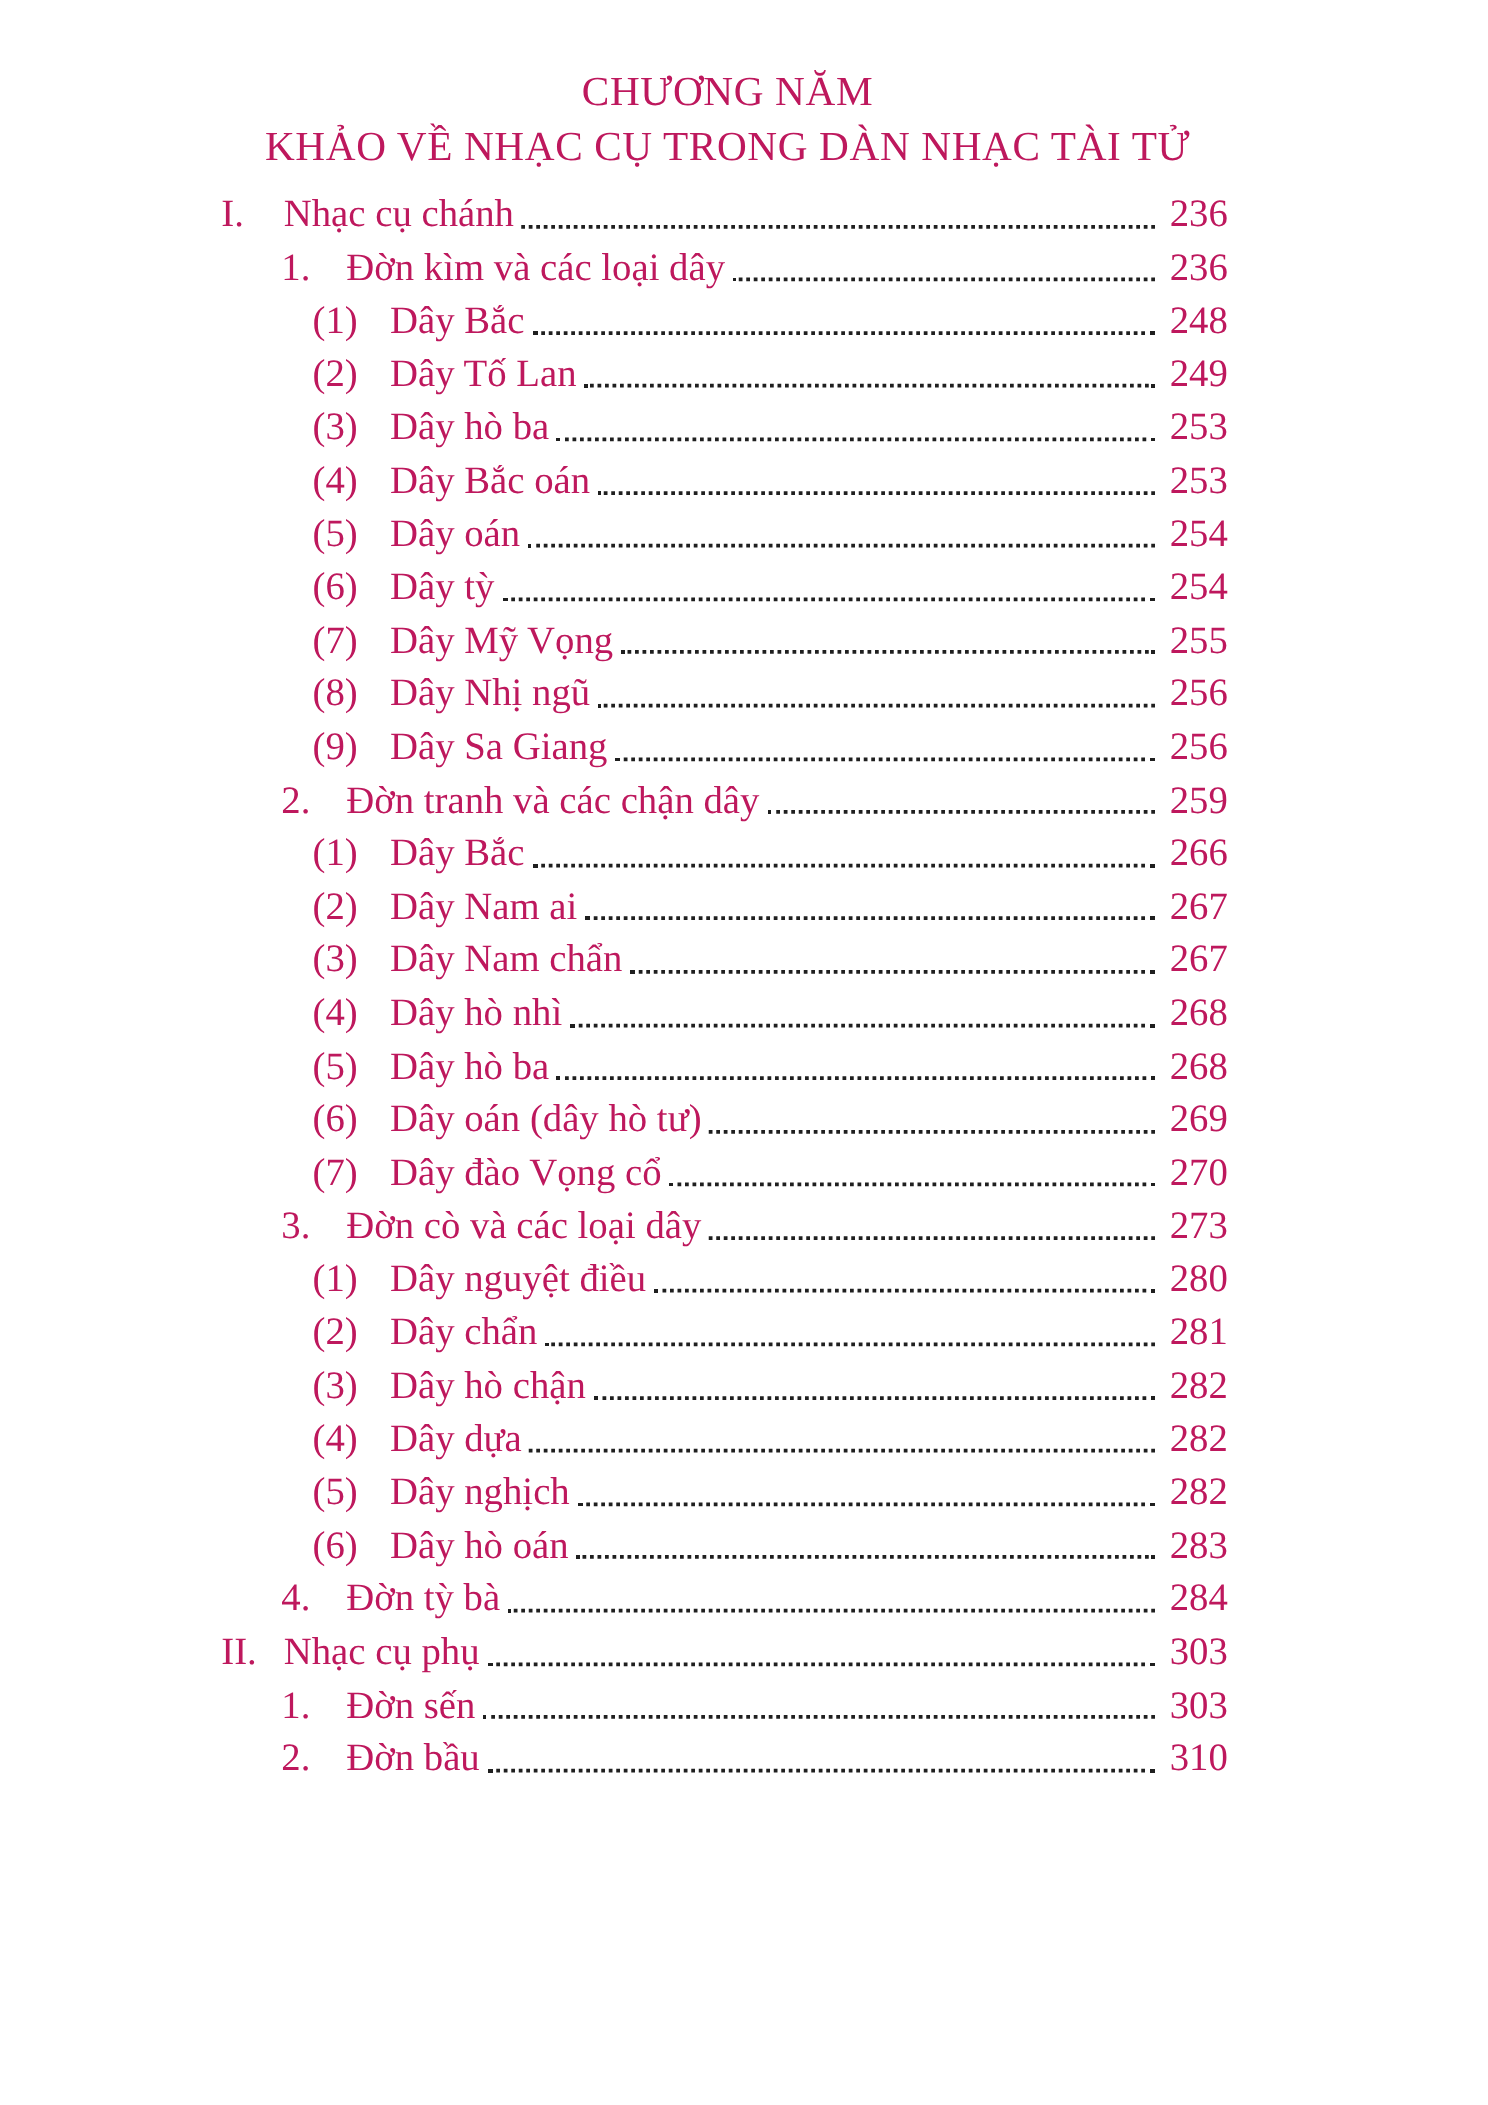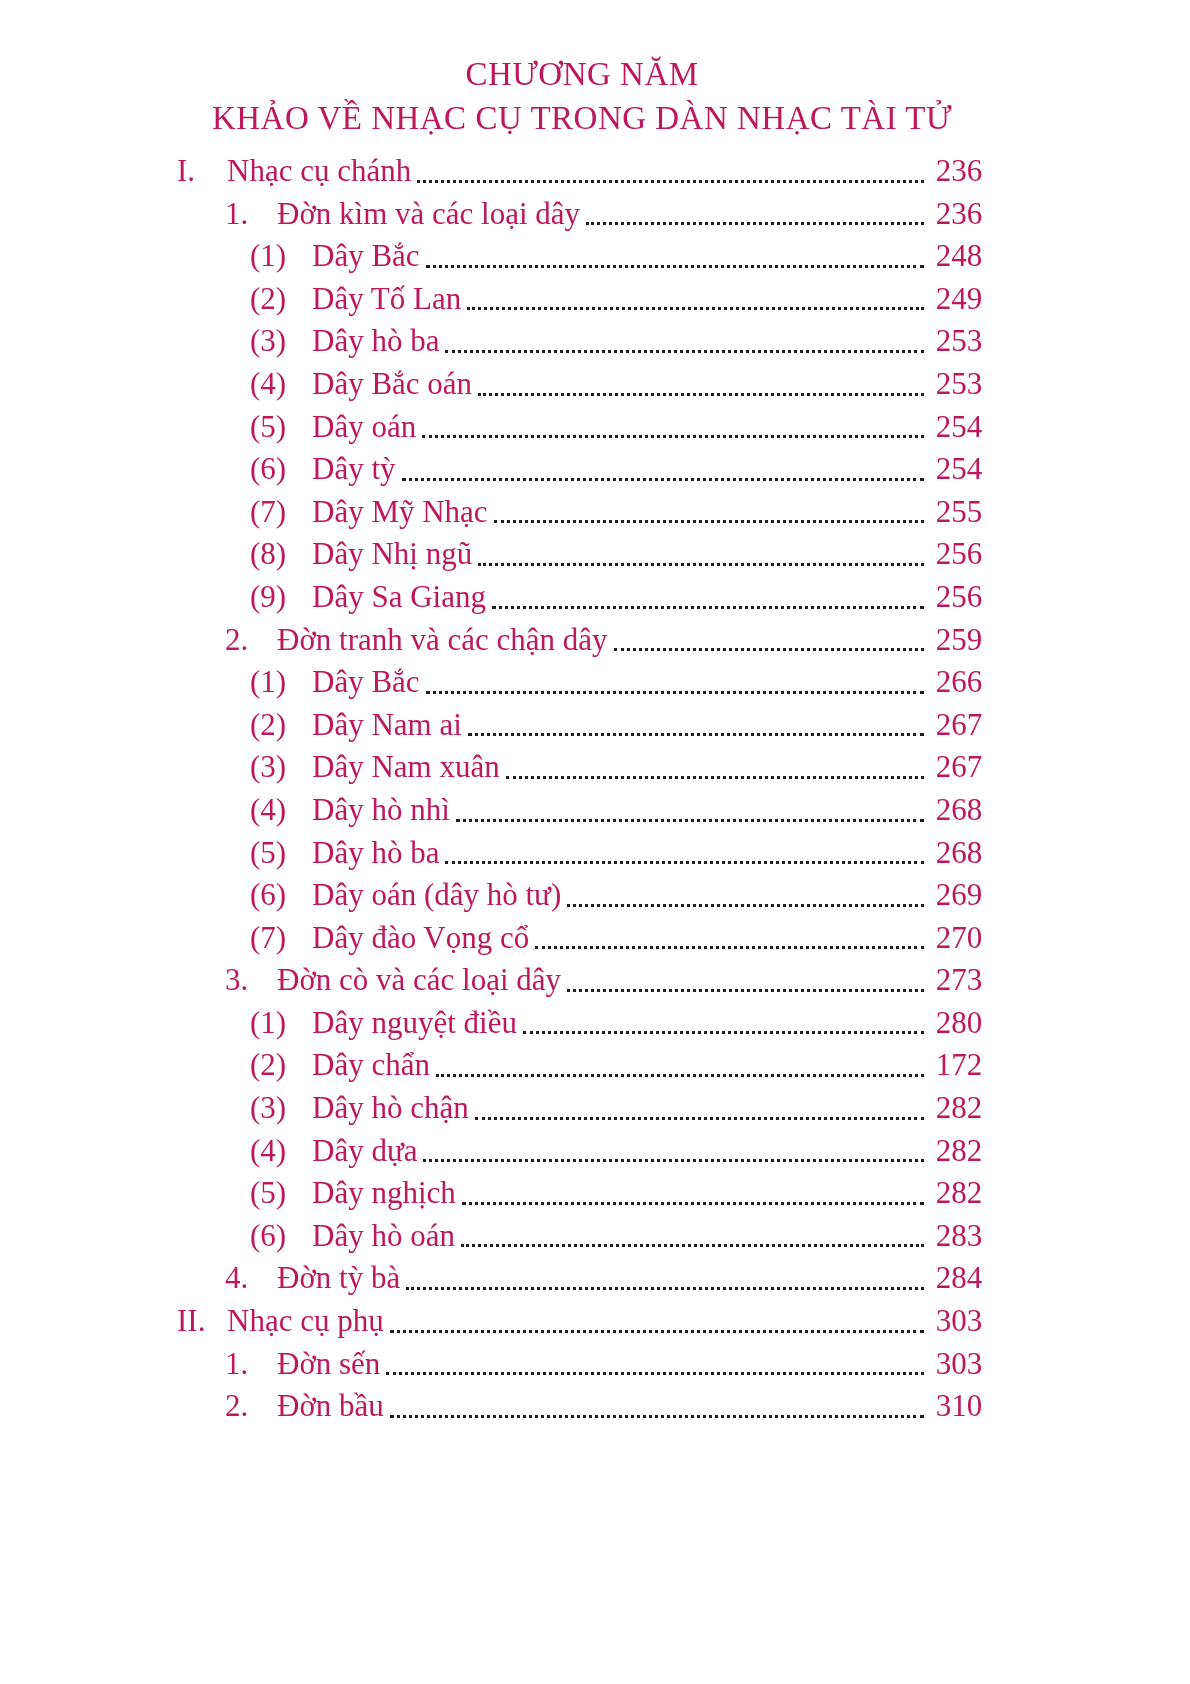--- a/index.html
+++ b/index.html
@@ -114,21 +114,21 @@
     <span class="pagenum">254</span>
   </div>
       <div class="toc-row level-3">
     <span class="num">(6)</span>
     <span class="title">Dây tỳ</span>
     <span class="leader"></span>
     <span class="pagenum">254</span>
   </div>
       <div class="toc-row level-3">
     <span class="num">(7)</span>
-    <span class="title">Dây Mỹ Nhạc</span>
+    <span class="title">Dây Mỹ Vọng</span>
     <span class="leader"></span>
     <span class="pagenum">255</span>
   </div>
       <div class="toc-row level-3">
     <span class="num">(8)</span>
     <span class="title">Dây Nhị ngũ</span>
     <span class="leader"></span>
     <span class="pagenum">256</span>
   </div>
       <div class="toc-row level-3">
@@ -150,21 +150,21 @@
     <span class="pagenum">266</span>
   </div>
       <div class="toc-row level-3">
     <span class="num">(2)</span>
     <span class="title">Dây Nam ai</span>
     <span class="leader"></span>
     <span class="pagenum">267</span>
   </div>
       <div class="toc-row level-3">
     <span class="num">(3)</span>
-    <span class="title">Dây Nam xuân</span>
+    <span class="title">Dây Nam chẩn</span>
     <span class="leader"></span>
     <span class="pagenum">267</span>
   </div>
       <div class="toc-row level-3">
     <span class="num">(4)</span>
     <span class="title">Dây hò nhì</span>
     <span class="leader"></span>
     <span class="pagenum">268</span>
   </div>
       <div class="toc-row level-3">
@@ -194,21 +194,21 @@
       <div class="toc-row level-3">
     <span class="num">(1)</span>
     <span class="title">Dây nguyệt điều</span>
     <span class="leader"></span>
     <span class="pagenum">280</span>
   </div>
       <div class="toc-row level-3">
     <span class="num">(2)</span>
     <span class="title">Dây chẩn</span>
     <span class="leader"></span>
-    <span class="pagenum">172</span>
+    <span class="pagenum">281</span>
   </div>
       <div class="toc-row level-3">
     <span class="num">(3)</span>
     <span class="title">Dây hò chận</span>
     <span class="leader"></span>
     <span class="pagenum">282</span>
   </div>
       <div class="toc-row level-3">
     <span class="num">(4)</span>
     <span class="title">Dây dựa</span>

